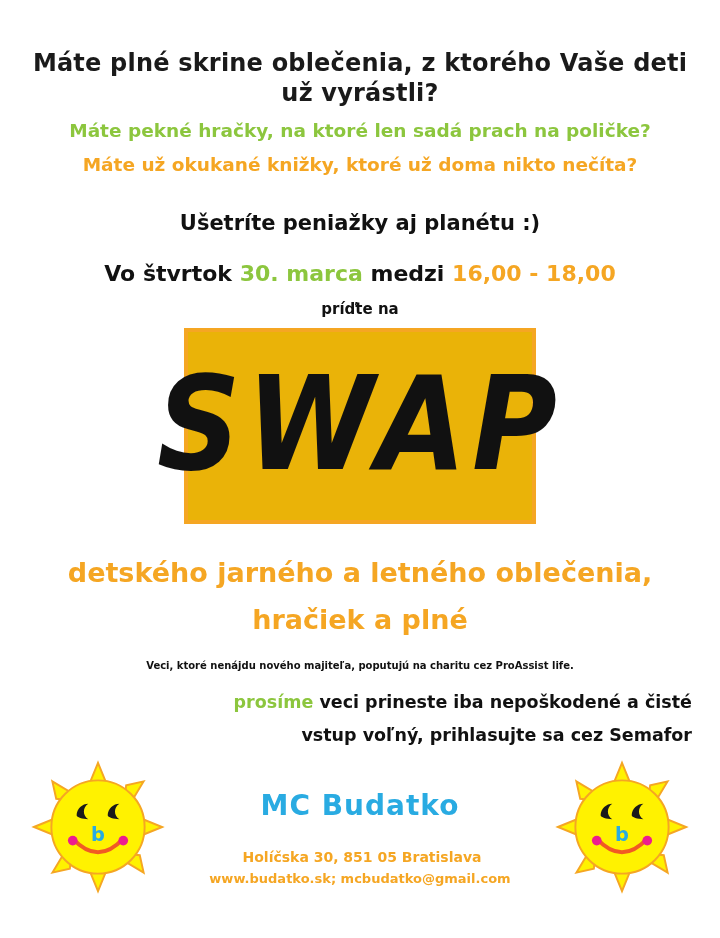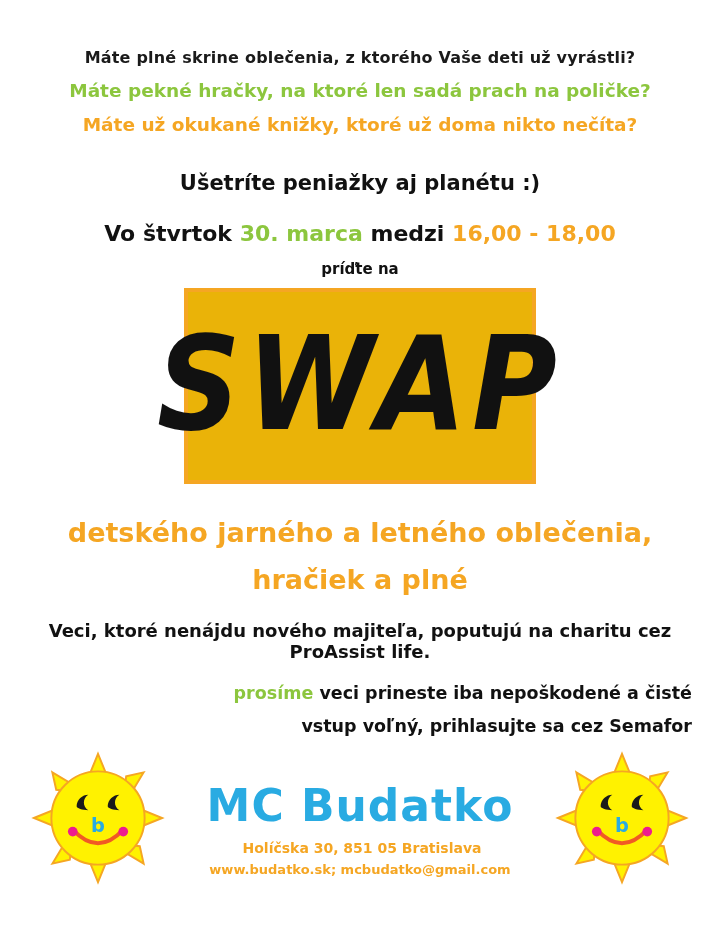--- a/index.html
+++ b/index.html
@@ -20,21 +20,21 @@
     position: relative;
     box-sizing: border-box;
     padding: 0 28px;
     text-align: center;
   }
 
   .q-block {
     margin-top: 48px;
   }
   .q1 {
-    font-size: 16px;
+    font-size: 24px;
     font-weight: bold;
     color: #1a1a1a;
     letter-spacing: 0.2px;
     line-height: 1.25;
   }
   .q2 {
     font-size: 18.5px;
     font-weight: bold;
     color: #8cc63e;
     margin-top: 11px;
@@ -117,21 +117,21 @@
   .cats-line2 {
     font-size: 27px;
     font-weight: bold;
     color: #f5a623;
     margin-top: 10px;
     line-height: 1.35;
   }
 
   .charity {
     margin-top: 22px;
-    font-size: 18px;
+    font-size: 10px;
     font-weight: bold;
     color: #111111;
   }
 
   .rules {
     margin-top: 20px;
     text-align: right;
   }
   .rules1 {
     font-size: 17.5px;
@@ -151,21 +151,21 @@
   .footer-row {
     position: relative;
     margin-top: 6px;
     height: 160px;
   }
   .brand {
     position: absolute;
     left: 0;
     right: 0;
     top: 36px;
-    font-size: 44px;
+    font-size: 28px;
     font-weight: bold;
     color: #29abe2;
     letter-spacing: 1px;
     font-family: "DejaVu Sans", sans-serif;
   }
   .address {
     position: absolute;
     left: 4px;
     right: 0;
     top: 96px;

